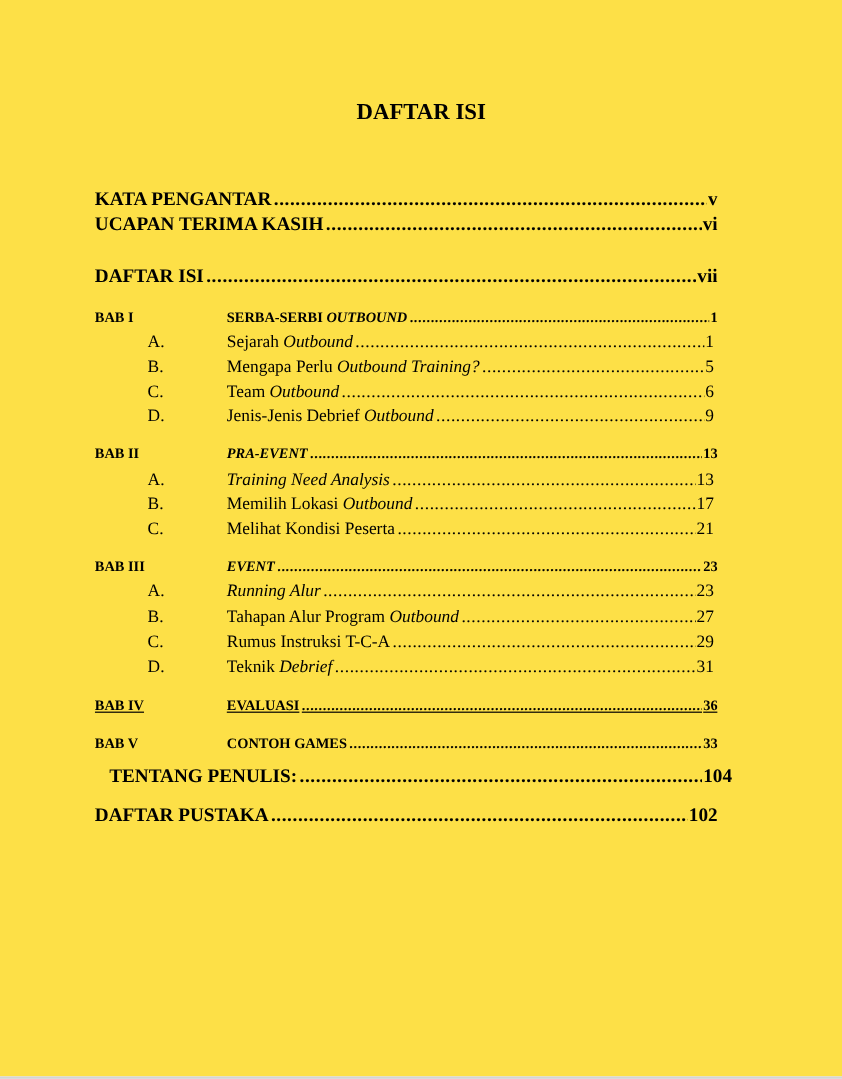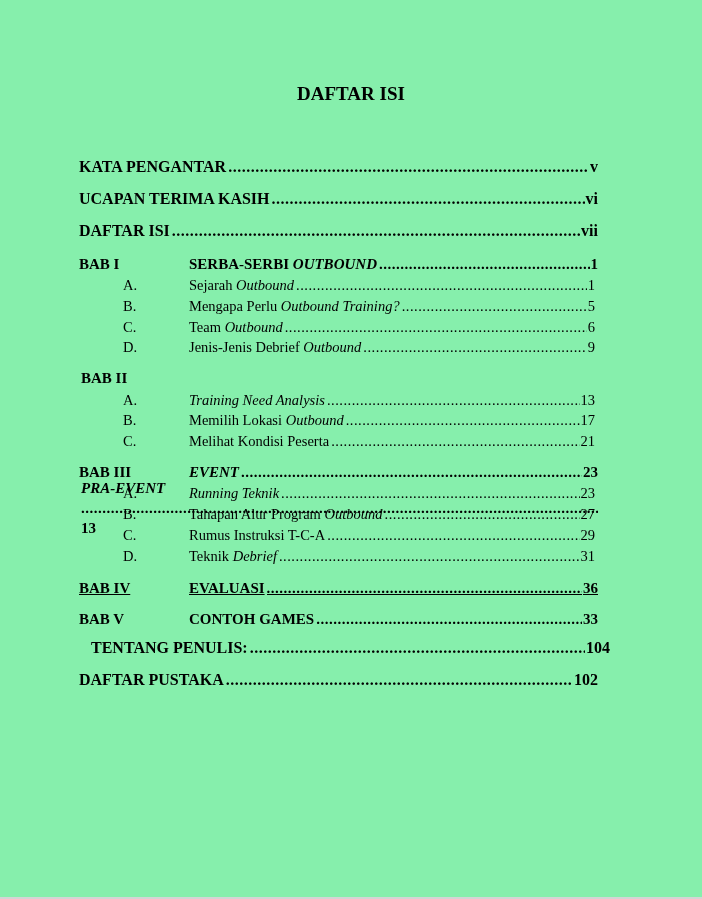--- a/index.html
+++ b/index.html
@@ -13,21 +13,21 @@
     position: relative;
     overflow: hidden;
     font-family: "Liberation Serif", "DejaVu Serif", serif;
     color: #000000;
   }
   .page {
     position: absolute;
     left: 0; top: 0;
     width: 702px;
     height: 897px;
-    background: #86efac;
+    background: #fde047;
   }
   .page-bottom-border {
     position: absolute;
     left: 0; top: 897px;
     width: 702px; height: 2px;
     background: #d4d4d4;
   }
   .doc-title {
     position: absolute;
     left: 0; width: 702px;
@@ -52,21 +52,21 @@
     line-height: 20px;
   }
   .toc-line.sub {
     font-size: 14.5px;
     line-height: 18px;
     left: 123px;
     width: 472px;
   }
   .toc-line.chapter {
     font-weight: bold;
-    font-size: 15px;
+    font-size: 12px;
     line-height: 20px;
   }
   .bab-label {
     display: inline-block;
     width: 110px;
     flex: 0 0 110px;
   }
   .sub-letter {
     display: inline-block;
     width: 66px;
@@ -93,21 +93,21 @@
 
 <div class="page">
 
   <div class="doc-title">DAFTAR ISI</div>
 
   <div class="toc-line major" style="top:157px;">
     <span class="entry-title">KATA PENGANTAR</span>
     <span class="leader"></span>
     <span class="page-num">v</span>
   </div>
-  <div class="toc-line major" style="top:189px;">
+  <div class="toc-line major" style="top:178px;">
     <span class="entry-title">UCAPAN TERIMA KASIH</span>
     <span class="leader"></span>
     <span class="page-num">vi</span>
   </div>
   <div class="toc-line major" style="top:221px;">
     <span class="entry-title">DAFTAR ISI</span>
     <span class="leader"></span>
     <span class="page-num">vii</span>
   </div>
 
@@ -135,21 +135,21 @@
     <span class="leader"></span>
     <span class="page-num">6</span>
   </div>
   <div class="toc-line sub" style="top:338px;">
     <span class="sub-letter">D.</span>
     <span class="entry-title"><span>Jenis-Jenis Debrief </span><span class="it">Outbound</span></span>
     <span class="leader"></span>
     <span class="page-num">9</span>
   </div>
 
-  <div class="toc-line chapter" style="top:368px;flex-direction:column;">
+  <div class="toc-line chapter" style="top:368px;">
     <span class="bab-label">BAB II</span>
     <span class="entry-title"><span></span><span class="it">PRA-EVENT</span></span>
     <span class="leader"></span>
     <span class="page-num">13</span>
   </div>
   <div class="toc-line sub" style="top:391px;">
     <span class="sub-letter">A.</span>
     <span class="entry-title"><span></span><span class="it">Training Need Analysis</span></span>
     <span class="leader"></span>
     <span class="page-num">13</span>
@@ -168,21 +168,21 @@
   </div>
 
   <div class="toc-line chapter" style="top:462px;">
     <span class="bab-label">BAB III</span>
     <span class="entry-title"><span></span><span class="it">EVENT</span></span>
     <span class="leader"></span>
     <span class="page-num">23</span>
   </div>
   <div class="toc-line sub" style="top:484px;">
     <span class="sub-letter">A.</span>
-    <span class="entry-title"><span></span><span class="it">Running Teknik</span></span>
+    <span class="entry-title"><span></span><span class="it">Running Alur</span></span>
     <span class="leader"></span>
     <span class="page-num">23</span>
   </div>
   <div class="toc-line sub" style="top:505px;">
     <span class="sub-letter">B.</span>
     <span class="entry-title"><span>Tahapan Alur Program </span><span class="it">Outbound</span></span>
     <span class="leader"></span>
     <span class="page-num">27</span>
   </div>
   <div class="toc-line sub" style="top:526px;">

